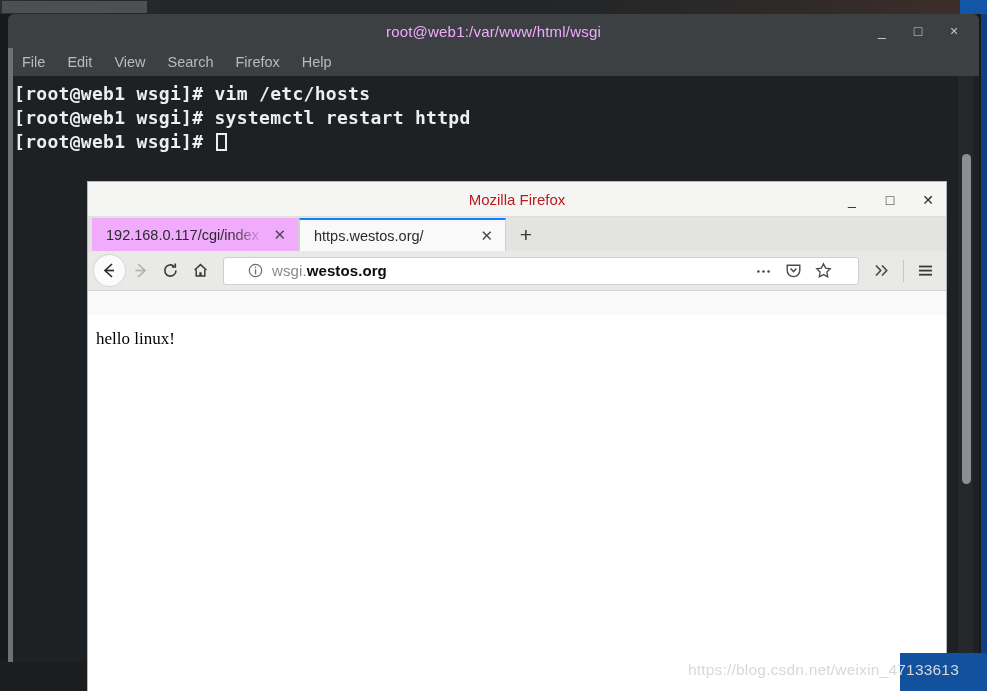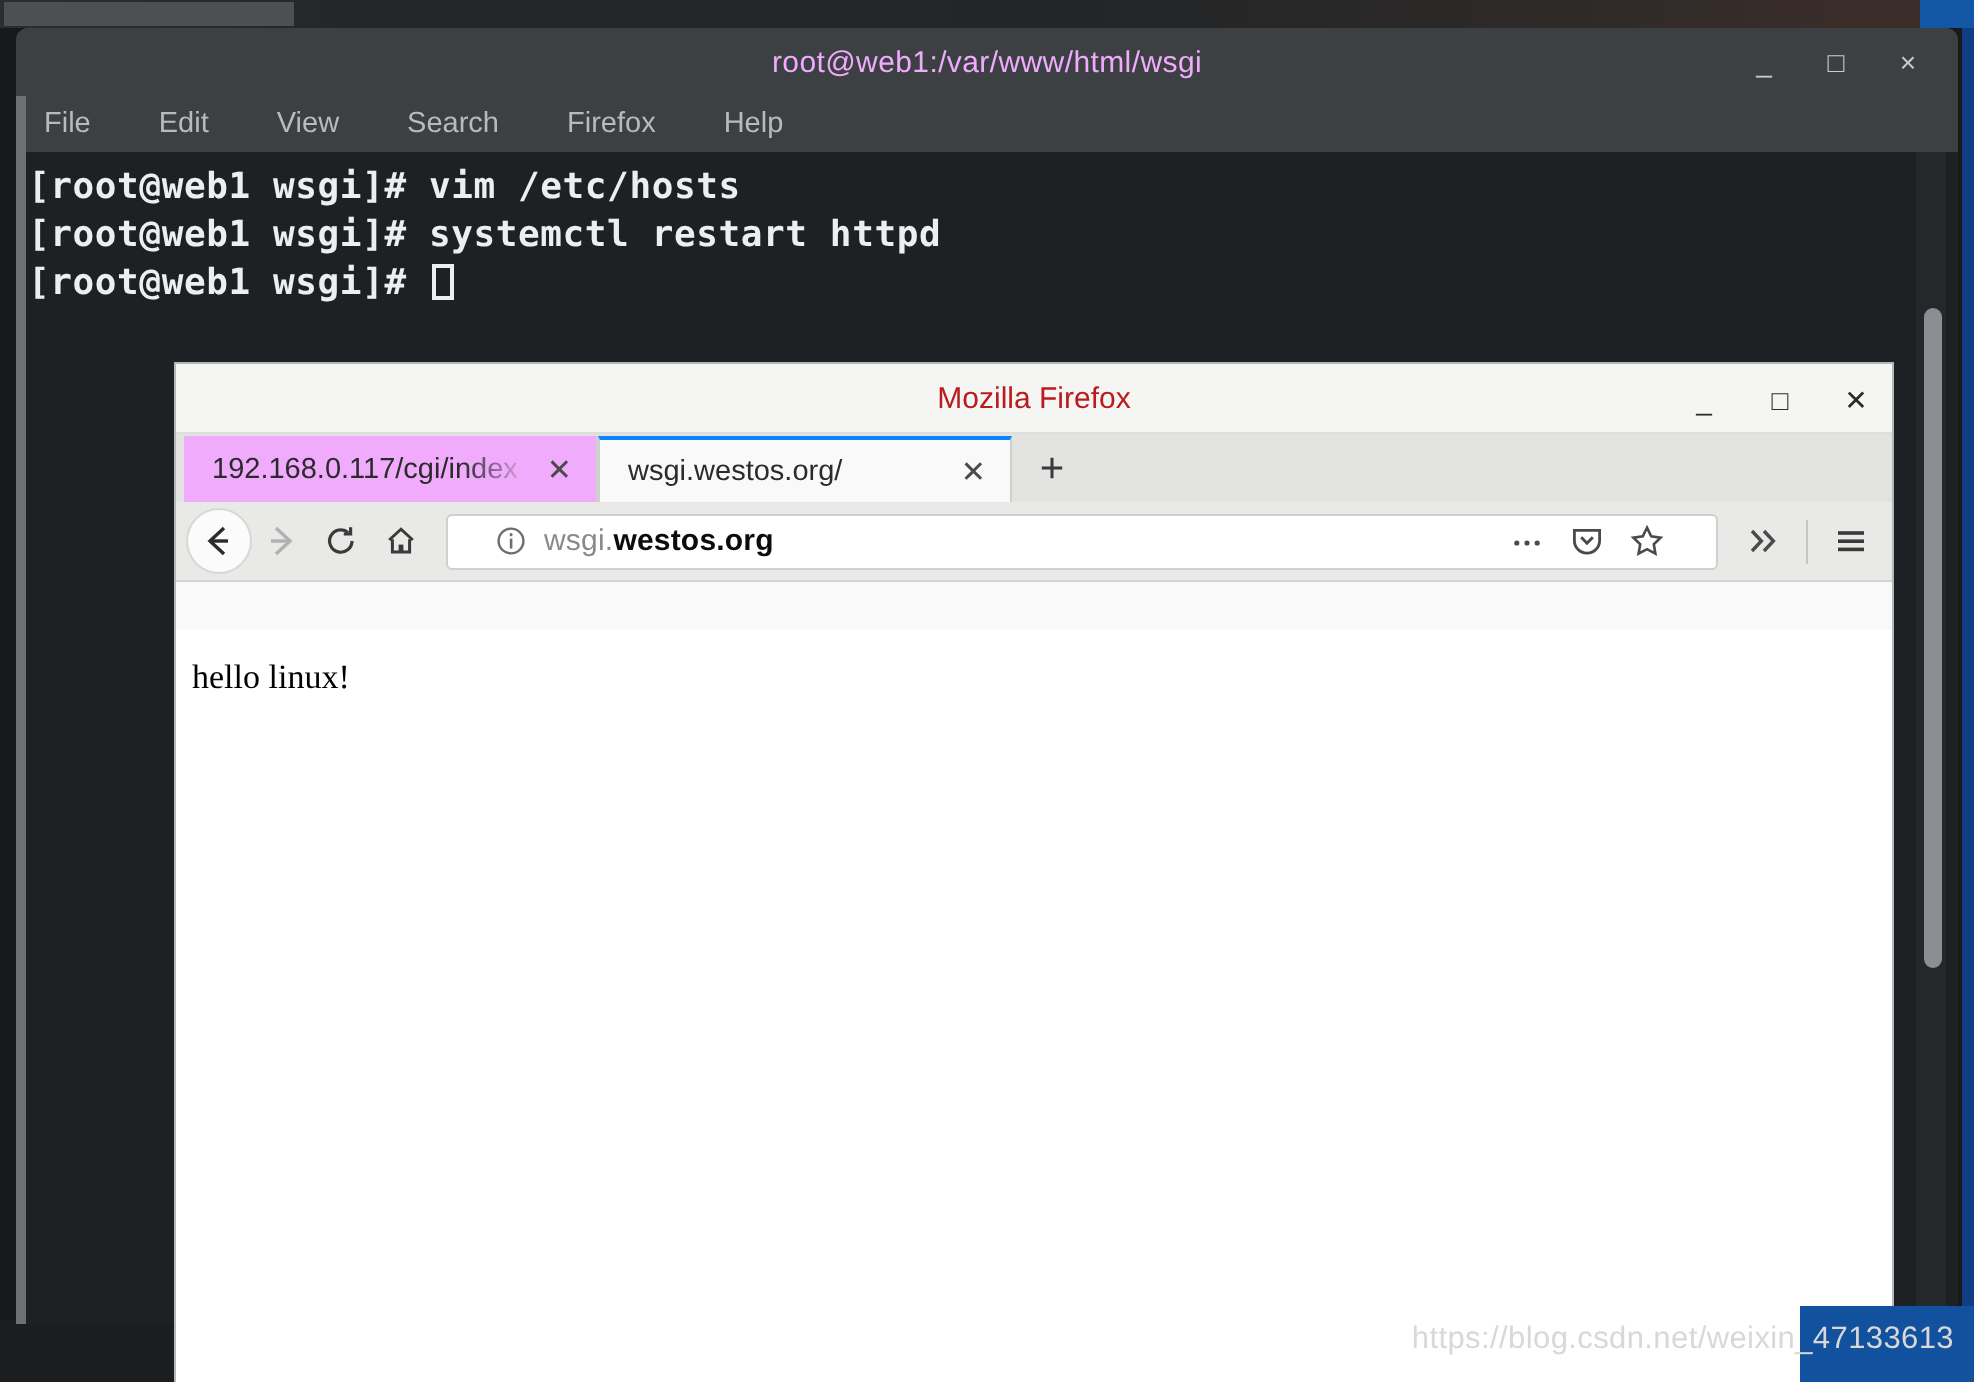--- a/index.html
+++ b/index.html
@@ -25,21 +25,21 @@
   .term-win { position:absolute; left:8px; top:14px; width:971px; height:648px;
               background:#1f2225; border-radius:6px 6px 0 0; }
   .term-titlebar { position:relative; height:34px; background:#3c4043;
                    border-radius:6px 6px 0 0; display:flex; align-items:center; }
   .term-title { flex:1; text-align:center; color:#f0abfc; font-size:15px; letter-spacing:.2px; }
   .term-winbtns { position:absolute; right:10px; top:0; height:34px; display:flex;
                   align-items:center; gap:22px; padding-right:8px; }
   .term-winbtn { color:#c9cbcd; font-size:14px; line-height:1; cursor:default;
                  width:14px; text-align:center; }
   .term-menubar { height:28px; background:#3c4043; display:flex; align-items:center;
-                  padding-left:14px; gap:34px; }
+                  padding-left:14px; gap:22px; }
   .term-menu-item { color:#b8bbbe; font-size:14.5px; cursor:default; }
   .term-body { position:relative; height:586px; background:#1e2124; padding:6px 0 0 6px;
                font-family:"DejaVu Sans Mono","Liberation Mono",monospace; }
   .term-line { color:#eceff1; font-size:18px; line-height:24px; font-weight:bold;
                letter-spacing:.3px; white-space:pre; }
   .term-cursor { display:inline-block; width:11px; height:18px; border:2px solid #eceff1;
                  vertical-align:-3px; margin-left:2px; }
   .term-sb-track { position:absolute; right:6px; top:0; width:15px; height:586px; background:#25282b; }
   .term-sb-thumb { position:absolute; right:8px; top:78px; width:9px; height:330px;
                    background:#8b8f93; border-radius:5px; }
@@ -79,21 +79,21 @@
             border-radius:3px; display:flex; align-items:center; padding:0 24px; }
   .url-text { flex:1; font-size:15px; color:#8a8a8a; margin-left:9px; letter-spacing:.1px; }
   .url-text b { color:#0c0c0d; font-weight:bold; }
   .url-icons { display:flex; align-items:center; gap:13px; padding-right:2px; }
   .ff-right-btns { display:flex; align-items:center; }
   .ff-sep { width:1px; height:22px; background:#c6c6c4; margin:0 6px; }
 
   .ff-content { height:399px; background:#fff; padding:14px 0 0 8px;margin-top:24px; }
   .page-text { font-family:"Liberation Serif","DejaVu Serif",serif; font-size:17px; color:#000; }
 
-  .watermark { position:absolute; right:10px; bottom:12px; font-size:15.5px;
+  .watermark { position:absolute; right:28px; bottom:12px; font-size:15.5px;
                color:#d8d8d8; letter-spacing:.2px; pointer-events:none; }
   svg { display:block; }
 </style>
 </head>
 <body>
 
 <div id="screen">
 
   <div class="desktop-bg"></div>
   <div class="top-panel">
@@ -141,21 +141,21 @@
         <span class="ff-winbtn">✕</span>
       </div>
     </div>
 
     <div class="ff-tabbar">
       <div class="ff-tab inactive">
         <span class="ff-tab-label">192.168.0.117/cgi/index</span>
         <span class="ff-tab-close">✕</span>
       </div>
       <div class="ff-tab active">
-        <span class="ff-tab-label">wsgi.westos.org/</span>
+        <span class="ff-tab-label">https.westos.org/</span>
         <span class="ff-tab-close">✕</span>
       </div>
       <div class="ff-newtab">+</div>
     </div>
 
     <div class="ff-navbar">
       <div class="nav-btn nav-back">
         <svg width="17" height="17" viewBox="0 0 17 17">
           <path d="M11 2 L4 8.5 L11 15" fill="none" stroke="#2b2b2b" stroke-width="1.7"></path>
           <path d="M4.2 8.5 H13" stroke="#2b2b2b" stroke-width="1.7"></path>

